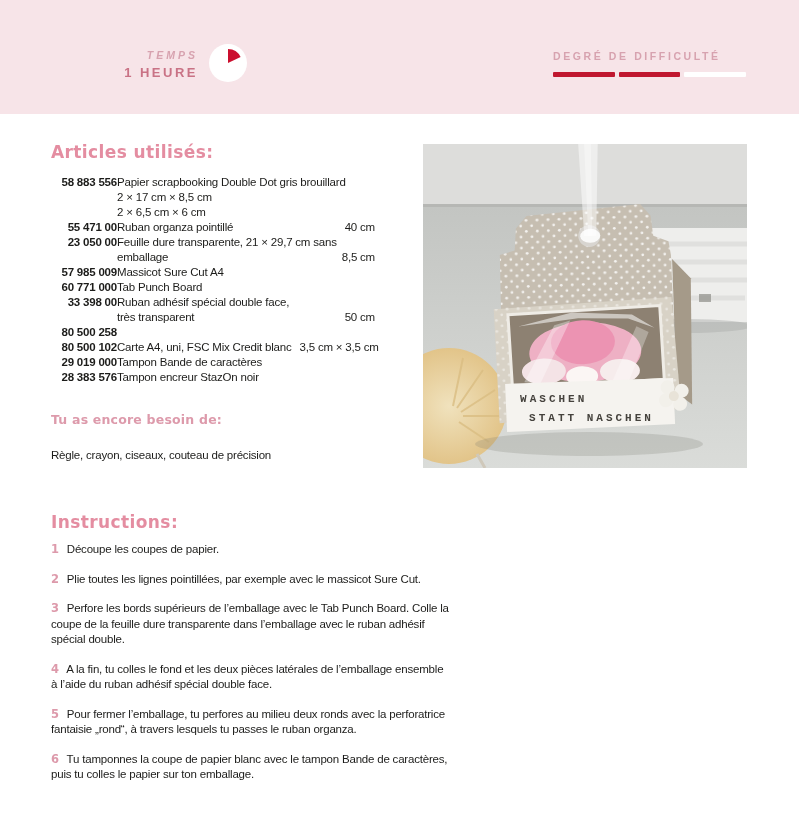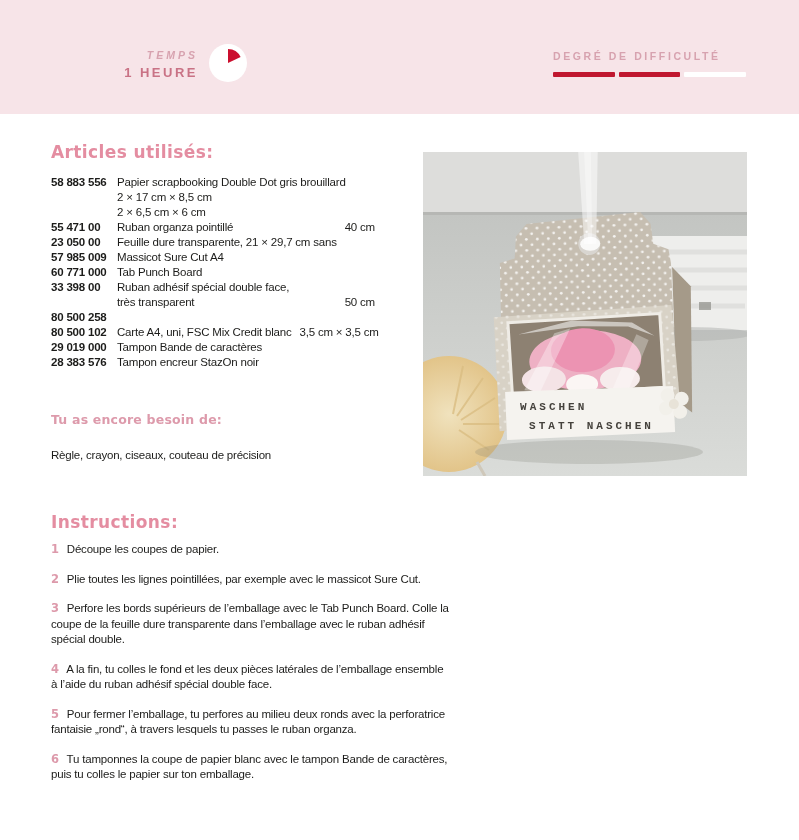--- a/index.html
+++ b/index.html
@@ -22,29 +22,29 @@
   
   .pink-heading {
     position:absolute; left:51px; color:#e48da1; font-size:17px; font-weight:bold;
     letter-spacing:0.4px; font-family:"DejaVu Sans","Liberation Sans",sans-serif;
   }
   .articles-heading { top:142px; }
   .instructions-heading { top:512px; }
   
   .articles-table { position:absolute; left:51px; top:175px; width:324px; font-size:11.5px; letter-spacing:-0.2px; line-height:15px; }
   .article-row { display:flex; }
-  .article-num { width:66px; font-weight:bold; white-space:nowrap; flex:none; }
+  .article-num { width:66px; font-weight:bold; white-space:nowrap; flex:none;text-align:right; }
   .article-lines { flex:1; }
   .article-line { display:flex; white-space:nowrap; }
   .line-qty { margin-left:auto; padding-left:8px; }
   .also-heading { position:absolute; left:51px; top:412px; font-size:12.5px; font-weight:bold; color:#dd9aab;
     font-family:"DejaVu Sans","Liberation Sans",sans-serif; letter-spacing:0.2px; }
   .also-text { position:absolute; left:51px; top:449px; font-size:11.5px; letter-spacing:-0.2px;text-align:center; }
   
-  .photo { position:absolute; left:423px; top:144px; width:324px; height:324px; overflow:hidden;margin-top:8px; }
+  .photo { position:absolute; left:423px; top:144px; width:324px; height:324px; overflow:hidden; }
   .stamp-text { font-family:"Liberation Mono",monospace; font-weight:bold; font-size:11px; letter-spacing:3px; fill:#45423d; }
   
   .steps { position:absolute; left:51px; top:542px; width:400px; font-size:11.5px; letter-spacing:-0.2px; line-height:15.5px; }
   .step { margin-bottom:14px; }
   .step-num { color:#dd9aab; font-weight:bold; margin-right:5px; font-family:"DejaVu Sans","Liberation Sans",sans-serif; }
 </style>
 </head>
 <body>
 
 <div class="page">
@@ -94,20 +94,24 @@
             <span class="line-text">Ruban organza pointillé</span>
             <span class="line-qty">40 cm</span>
           </div>
         </div>
       </div>
       <div class="article-row">
         <div class="article-num">23 050 00</div>
         <div class="article-lines">
           <div class="article-line">
             <span class="line-text">Feuille dure transparente, 21 × 29,7 cm sans</span>
+          </div>
+          <div class="article-line">
+            <span class="line-text">emballage</span>
+            <span class="line-qty">8,5 cm</span>
           </div>
         </div>
       </div>
       <div class="article-row">
         <div class="article-num">57 985 009</div>
         <div class="article-lines">
           <div class="article-line">
             <span class="line-text">Massicot Sure Cut A4</span>
           </div>
         </div>

